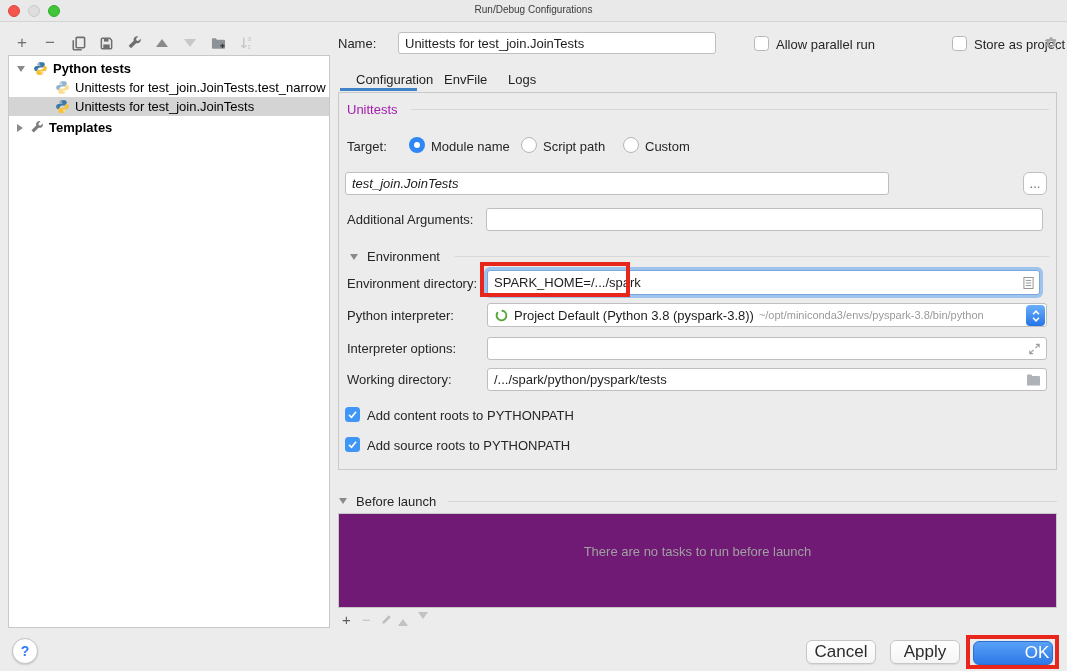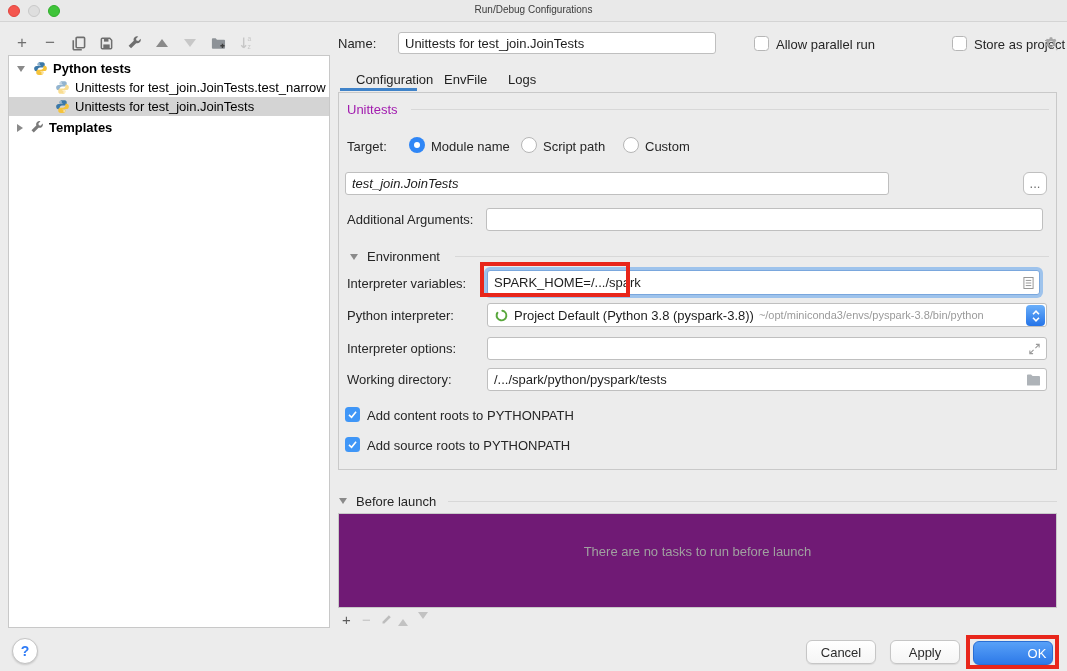--- a/index.html
+++ b/index.html
@@ -42,21 +42,21 @@
   .cb.off { background:#fff; border:1px solid #b6b6b6; }
   .cb.on { background:#3f96f7; display:flex; align-items:center; justify-content:center; }
   .radio { position:absolute; width:16px; height:16px; border-radius:50%; }
   .radio.off { background:#fff; border:1px solid #b6b6b6; }
   .radio.on { background:#2f86f6; }
   .radio.on::after { content:""; position:absolute; left:5px; top:5px; width:6px; height:6px; border-radius:50%; background:#fff; }
 
   .tab { position:absolute; font-size:13px; color:#1f1f1f; top:72px; }
   .tabline { position:absolute; left:340px; top:88px; width:77px; height:3px; background:#4083c9; }
 
-  .btn { position:absolute; height:24px; border:1px solid #c6c6c6; border-radius:6px; background:linear-gradient(#ffffff,#f5f5f5); font-size:13px; color:#2b2b2b; display:flex; align-items:center; justify-content:center; box-shadow:0 1px 1px rgba(0,0,0,.08); }
+  .btn { position:absolute; height:24px; border:1px solid #c6c6c6; border-radius:6px; background:linear-gradient(#ffffff,#f5f5f5); font-size:17px; color:#2b2b2b; display:flex; align-items:center; justify-content:center; box-shadow:0 1px 1px rgba(0,0,0,.08); }
   .btn.primary { background:linear-gradient(#58a1f8,#2d79e8); border:1px solid #2a6fd4; color:#fff;padding-left:48px; }
 
   .annot { position:absolute; border:4px solid #e8261b; pointer-events:none; z-index:99; }
 
   .minitb { position:absolute; display:flex; align-items:center; }
   .minitb span { margin-right:7px; font-size:15px; color:#c2c2c2; display:flex; align-items:center; justify-content:center; width:13px; height:14px; }
 
   .helpbtn { position:absolute; left:12px; top:638px; width:26px; height:26px; border-radius:50%; background:#fff; border:1px solid #c4c4c4; box-shadow:0 1px 2px rgba(0,0,0,.15); color:#2e7bf6; font-size:14px; font-weight:bold; display:flex; align-items:center; justify-content:center; }
 
   .stepper { position:absolute; right:1px; top:1px; width:19px; height:21px; border-radius:4px; background:linear-gradient(#6aaffa,#2574e8); display:flex; align-items:center; justify-content:center; }
@@ -203,21 +203,21 @@
 
   <div class="lbl" style="left:8px; top:119px;">Additional Arguments:</div>
   <div class="field" style="left:147px; top:115px; width:557px; height:23px;">
     <span></span>
   </div>
 
   <span class="tri small-down" style="position:absolute; left:11px; top:161px;"></span>
   <div class="lbl" style="left:28px; top:156px;">Environment</div>
   <div class="sep" style="left:116px; top:163px; width:594px;"></div>
 
-  <div class="lbl" style="left:8px; top:183px;">Interpreter variables:</div>
+  <div class="lbl" style="left:8px; top:183px;">Environment directory:</div>
   <div class="field" style="left:148px; top:177px; width:553px; height:25px; box-shadow:0 0 0 3px #9ec3ec; border-color:#7aa7dd;">
     <span>SPARK_HOME=/.../spark</span>
     <span class="icright">
       <svg width="11" height="14" viewBox="0 0 12 14">
           <rect x="1" y="1" width="10" height="12" fill="#fff" stroke="#8f8f8f"></rect>
           <path d="M3 4.2h6M3 7h6M3 9.8h6" stroke="#8f8f8f"></path>
         </svg>
     </span>
   </div>
 

